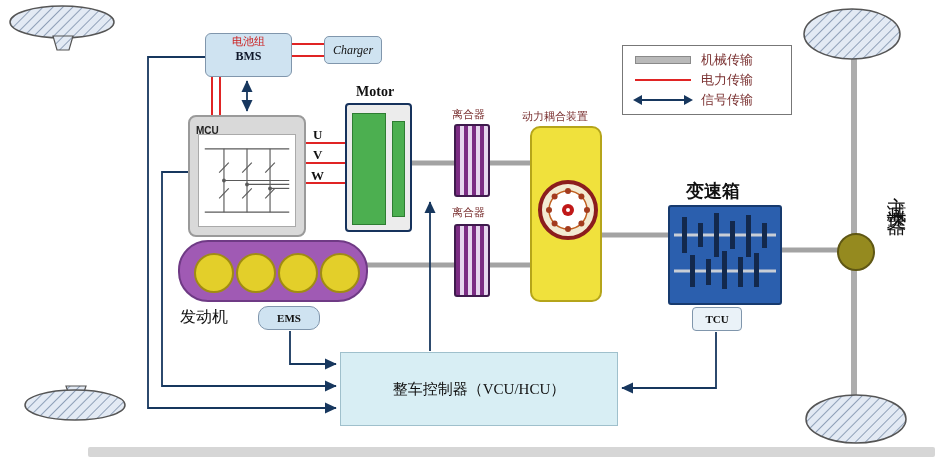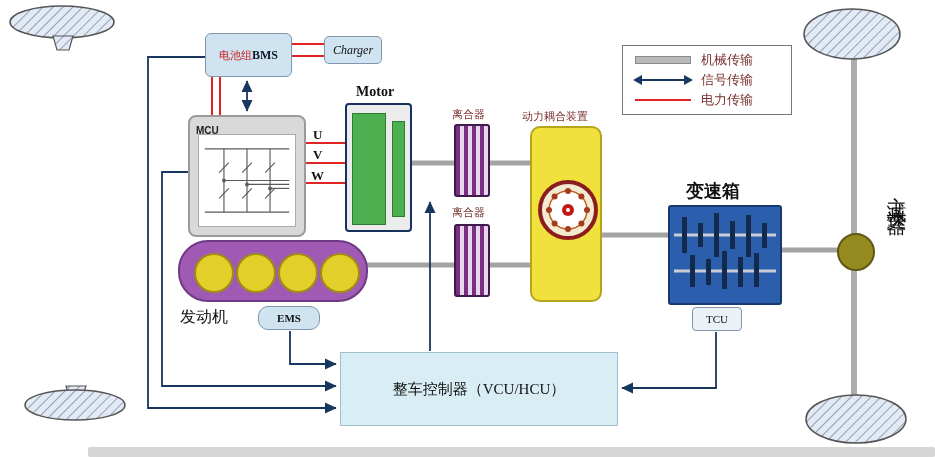--- a/index.html
+++ b/index.html
@@ -1,21 +1,21 @@
 <!DOCTYPE html>
 <html><head>
 <meta charset="utf-8">
 <style>
   body{margin:0;background:#ffffff}
   .stage{position:relative;width:935px;height:457px;background:#ffffff;overflow:hidden;
          font-family:"Liberation Sans",sans-serif;color:#111}
   .layer{position:absolute;left:0;top:0;width:935px;height:457px}
   .abs{position:absolute;box-sizing:border-box}
   .center{display:flex;align-items:center;justify-content:center;text-align:center}
-  .col{display:flex;flex-direction:row;align-items:center;justify-content:center}
+  .col{display:flex;flex-direction:column;align-items:center;}
   .serif{font-family:"Liberation Serif",serif}
   .bluebox{background:#cfe3f1;border:1.5px solid #8096ac;border-radius:6px}
   .smalllabel{font-size:11px;font-weight:normal;color:#7a3030;font-family:"Liberation Serif",serif}
   .stripes{background:repeating-linear-gradient(90deg,#7b2c83 0px,#7b2c83 4px,#e6d6ee 4px,#e6d6ee 8px);
            border:2px solid #3f1b4d;border-radius:3px}
   .legend{background:#fff;border:1.2px solid #777;display:flex;flex-direction:column;justify-content:space-evenly;padding:4px 0}
   .legend-row{display:flex;align-items:center;height:20px}
   .sample{width:56px;margin:0 10px 0 12px;position:relative}
   .mech-sample{height:6px;background:#b9b9b9;border:1px solid #8a8a8a}
   .elec-sample{height:2px;background:#e02424}
@@ -178,21 +178,21 @@
         <rect x="20" y="48" width="5" height="32"></rect>
           <rect x="36" y="52" width="5" height="26"></rect>
         <rect x="52" y="44" width="5" height="38"></rect>
           <rect x="68" y="50" width="5" height="30"></rect>
         <rect x="84" y="46" width="5" height="34"></rect>
       </g>
     </svg>
   </div>
 
   <div class="abs center" style="left:692px;top:307px;width:50px;height:24px;background:#eaf2f8;border:1.5px solid #8096ac;border-radius:4px">
-    <span class="serif" style="font-size:11px;font-weight:normal">TCU</span>
+    <span class="serif" style="font-size:11px;font-weight:bold">TCU</span>
   </div>
 
   <div class="abs" style="left:178px;top:240px;width:190px;height:62px;background:#a05ab4;border:2px solid #6f3a85;border-radius:30px">
     <div class="cylinder" style="left:14px;top:11px"></div>
     <div class="cylinder" style="left:56px;top:11px"></div>
     <div class="cylinder" style="left:98px;top:11px"></div>
     <div class="cylinder" style="left:140px;top:11px"></div>
   </div>
   <div class="abs serif" style="left:180px;top:307px;font-size:16px">发动机</div>
 
@@ -205,32 +205,32 @@
   </div>
 
   <div class="abs serif vertical-cjk" style="left:884px;top:180px;font-size:20px">主减速器</div>
 
   <div class="abs legend" style="left:622px;top:45px;width:170px;height:70px">
     <div class="legend-row">
       <div class="sample">
           <div class="mech-sample"></div>
         </div>
       <span class="legend-label">机械传输</span>
+    </div>
+    <div class="legend-row">
+      <div class="sample">
+          <div class="elec-sample"></div>
+        </div>
+      <span class="legend-label">电力传输</span>
     </div>
     <div class="legend-row">
       <div class="sample sig-sample">
         <div class="sig-line"></div>
         <span class="tri tri-l"></span>
         <span class="tri tri-r"></span>
       </div>
       <span class="legend-label">信号传输</span>
     </div>
-    <div class="legend-row">
-      <div class="sample">
-          <div class="elec-sample"></div>
-        </div>
-      <span class="legend-label">电力传输</span>
-    </div>
   </div>
 
   <div class="abs" style="left:88px;top:447px;width:847px;height:10px;background:#d6d6d6;border-radius:2px"></div>
 
 </div>
 
 </body></html>

